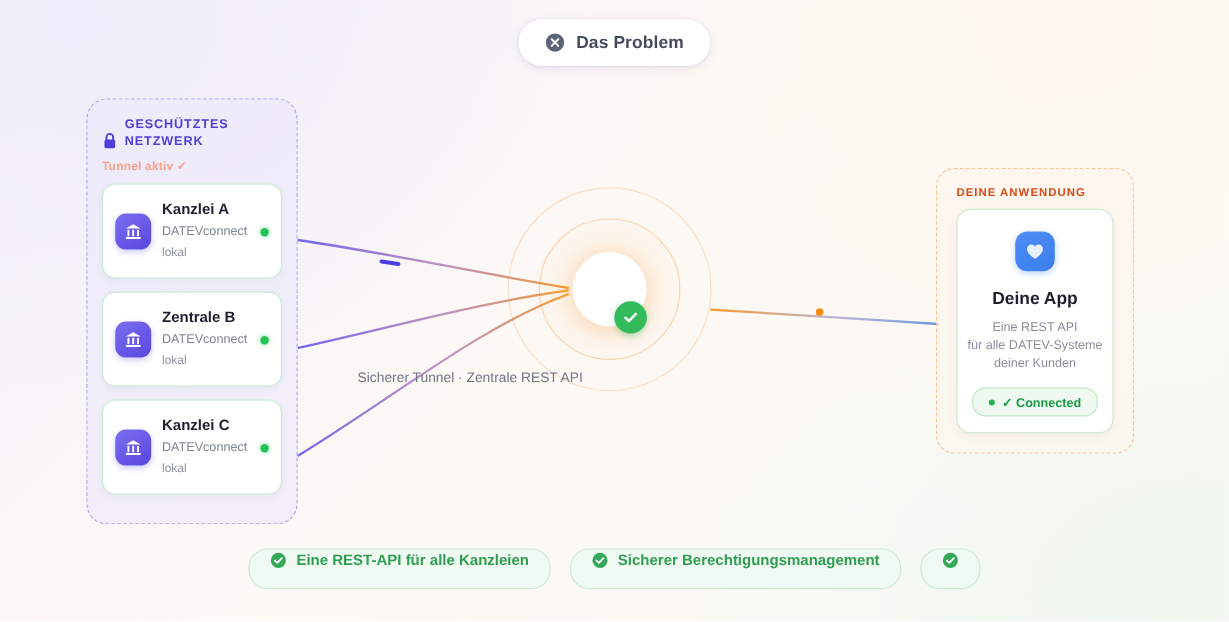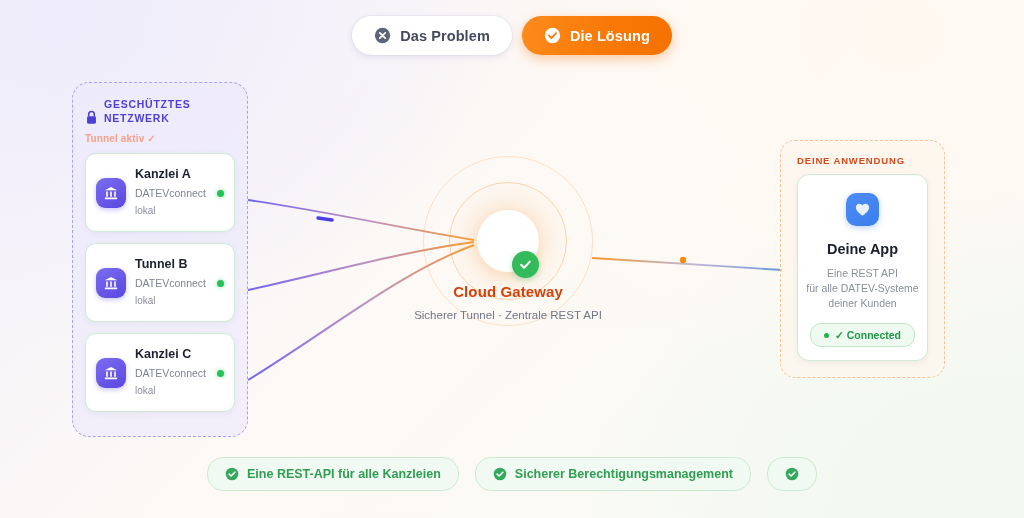--- a/index.html
+++ b/index.html
@@ -204,21 +204,21 @@
     color: #d4420a;
     letter-spacing: .1px;
     z-index: 6;
   }
   .gw-sub {
     position: absolute;
     left: 508px;
     top: 309px;
     width: 420px;
     margin-left: -210px;
-    text-align: center;
+    text-align: left;
     font-size: 11.5px;
     color: #707684;
     z-index: 6;
   }
 
   
   .app-panel {
     position: absolute;
     left: 780px;
     top: 140px;
@@ -301,21 +301,21 @@
     left: 0;
     top: 457px;
     width: 1024px;
     display: flex;
     justify-content: center;
     gap: 16px;
     z-index: 7;
   }
   .feat {
     display: flex;
-    align-items: center;
+    align-items: flex-end;
     gap: 8px;
     height: 31px;
     box-sizing: border-box;
     padding: 16px 17px;
     border-radius: 16px;
     background: #f1faf2;
     border: 1px solid #cdeacf;
     font-size: 12.5px;
     font-weight: bold;
     color: #2f9e52;
@@ -353,27 +353,20 @@
   </svg>
 
   <div class="tabs">
     <div class="tab tab-problem">
       <svg class="tab-ico" viewBox="0 0 20 20">
         <circle cx="10" cy="10" r="9" fill="#5c6477"></circle>
         <path d="M6.8 6.8 L13.2 13.2 M13.2 6.8 L6.8 13.2" stroke="#ffffff" stroke-width="2" stroke-linecap="round"></path>
       </svg>
       <span>Das Problem</span>
     </div>
-    <div class="tab tab-solution">
-      <svg class="tab-ico" viewBox="0 0 20 20">
-        <circle cx="10" cy="10" r="9" fill="#ffffff"></circle>
-        <path d="M5.9 10.2 L8.7 13 L14.1 7.3" stroke="#f97a0a" stroke-width="2.2" fill="none" stroke-linecap="round" stroke-linejoin="round"></path>
-      </svg>
-      <span>Die Lösung</span>
-    </div>
   </div>
 
   <div class="net-panel">
     <div class="net-head">
       <svg class="lock-ico" viewBox="0 0 14 16">
         <path d="M4 7 V4.6 a3 3 0 0 1 6 0 V7" fill="none" stroke="#4e3fd6" stroke-width="1.7"></path>
         <rect x="2.2" y="6.6" width="9.6" height="8" rx="1.6" fill="#4e3fd6"></rect>
       </svg>
       <div class="net-title">GESCHÜTZTES NETZWERK</div>
     </div>
@@ -405,21 +398,21 @@
         <div class="k-ico">
           <svg width="16" height="16" viewBox="0 0 18 18">
             <path d="M9 2.2 L16 6 H2 Z" fill="#ffffff"></path>
             <rect x="3.6" y="7.3" width="1.8" height="6" fill="#ffffff"></rect>
             <rect x="8.1" y="7.3" width="1.8" height="6" fill="#ffffff"></rect>
             <rect x="12.6" y="7.3" width="1.8" height="6" fill="#ffffff"></rect>
             <rect x="2" y="14" width="14" height="1.9" rx="0.6" fill="#ffffff"></rect>
           </svg>
         </div>
         <div class="k-body">
-          <div class="k-name">Tunnel B</div>
+          <div class="k-name">Zentrale B</div>
           <div class="k-midrow">
             <span class="k-sys">DATEVconnect</span>
             <span class="k-dot"></span>
           </div>
           <div class="k-loc">lokal</div>
         </div>
       </div>
 
       <div class="kanzlei">
         <div class="k-ico">
@@ -448,21 +441,20 @@
     <div class="ring ring-outer"></div>
     <div class="ring ring-glow"></div>
     <div class="ring ring-mid"></div>
     <div class="gw-core"></div>
     <div class="gw-check">
       <svg width="15" height="15" viewBox="0 0 16 16">
         <path d="M3.4 8.3 L6.5 11.4 L12.6 4.9" stroke="#ffffff" stroke-width="2.2" fill="none" stroke-linecap="round" stroke-linejoin="round"></path>
       </svg>
     </div>
   </div>
-  <div class="gw-label">Cloud Gateway</div>
   <div class="gw-sub">Sicherer Tunnel · Zentrale REST API</div>
 
   <div class="app-panel">
     <div class="app-head">DEINE ANWENDUNG</div>
     <div class="app-card">
       <div class="app-ico">
         <svg width="19" height="19" viewBox="0 0 20 20">
           <path d="M10 16.5 C10 16.5 3 12.2 3 7.9 C3 5.6 4.8 4 6.8 4 C8.2 4 9.4 4.8 10 5.9 C10.6 4.8 11.8 4 13.2 4 C15.2 4 17 5.6 17 7.9 C17 12.2 10 16.5 10 16.5 Z" fill="#eaf1fe"></path>
         </svg>
       </div>

